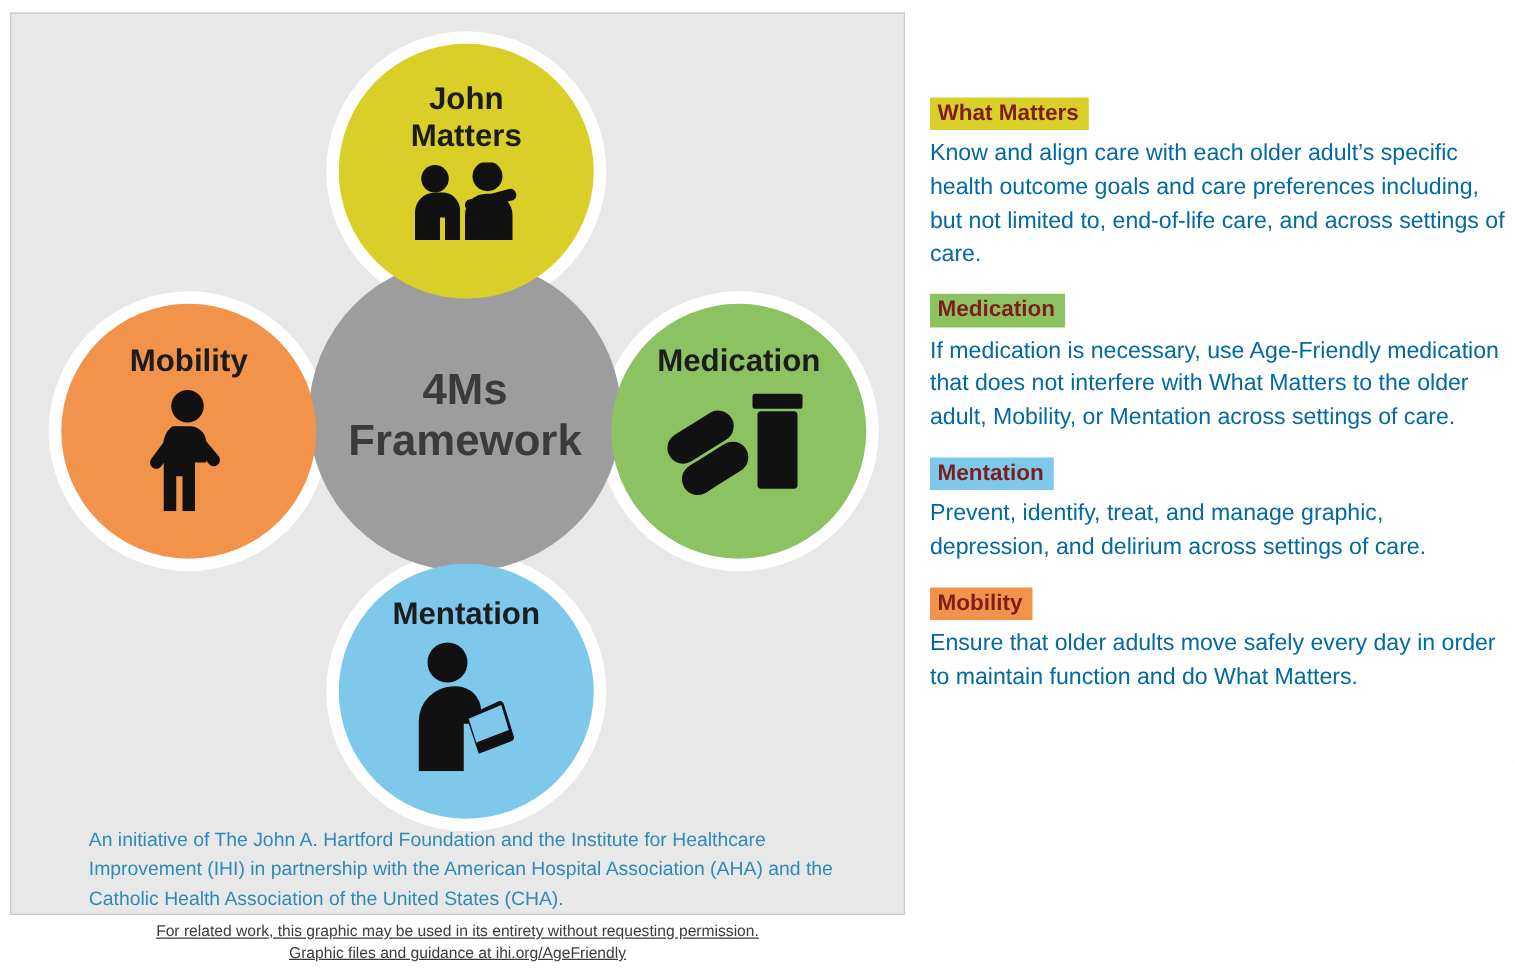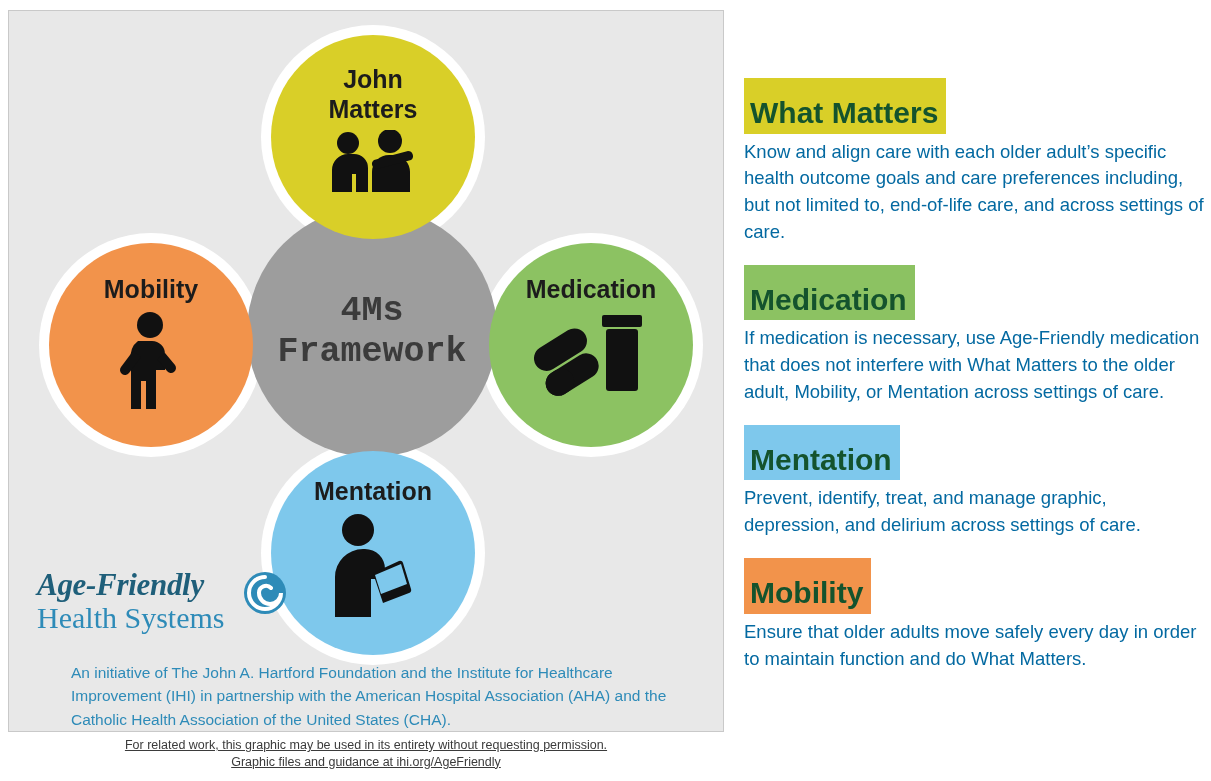--- a/index.html
+++ b/index.html
@@ -42,21 +42,20 @@
     background: #ffffff;
   }
 
   #circle-center {
     left: 238px;
     top: 196px;
     width: 250px;
     height: 250px;
     background: #9d9d9d;
     justify-content: center;
-    font-family: Liberation Mono, monospace;
   }
   #circle-center .center-label {
     color: #3b3b3b;
     font-size: 35px;
     font-weight: bold;
     line-height: 1.18;
     text-align: center;
   }
 
   
@@ -156,24 +155,24 @@
   
   #legend {
     position: absolute;
     left: 744px;
     top: 78px;
     width: 460px;
   }
   .legend-block { margin-bottom: 19px; }
   .legend-heading {
     display: inline-block;
-    font-size: 30px;
-    font-weight: bold;
-    color: #14532d;
-    padding: 18px 8px 4px 6px;
+    font-size: 18px;
+    font-weight: bold;
+    color: #7f1d1d;
+    padding: 2px 8px 4px 6px;
     line-height: 1.12;
   }
   .legend-body {
     font-size: 18.5px;
     line-height: 1.45;
     color: #0369a1;
     margin-top: 5px;
   }
 </style>
 </head>
@@ -254,30 +253,20 @@
           <circle cx="43" cy="17" r="16"></circle>
           <path d="M20 104 V64 a28 28 0 0 1 28 -28 h2 a20 20 0 0 1 20 20 v10 h-14 v38 z"></path>
 
           <path d="M58 60 l26 -12 a3 3 0 0 1 4 2 l8 26 a3 3 0 0 1 -2 4 l-26 10 z"></path>
           <path d="M60 62 l26 -11 l6 20 l-26 10 z" fill="#7ec8ec"></path>
         </g>
       </svg>
     </div>
   </div>
 
-  <div id="logo">
-    <div class="logo-line1">Age-Friendly</div>
-    <div class="logo-line2">Health Systems</div>
-    <div id="logo-swirl">
-      <svg width="44" height="44" viewBox="0 0 44 44">
-        <circle cx="22" cy="22" r="21" fill="#2e8bb8"></circle>
-        <path d="M22 6 a16 16 0 1 0 16 16 a11 11 0 0 1 -22 0 a7 7 0 0 1 12 -5" fill="none" stroke="#ffffff" stroke-width="4" stroke-linecap="round"></path>
-      </svg>
-    </div>
-  </div>
 
   <div id="initiative-text">An initiative of The John A. Hartford Foundation and the Institute for Healthcare Improvement (IHI) in partnership with the American Hospital Association (AHA) and the Catholic Health Association of the United States (CHA).</div>
 </div>
 
 <div id="footer-note">
   <div>For related work, this graphic may be used in its entirety without requesting permission.</div>
   <div>Graphic files and guidance at ihi.org/AgeFriendly</div>
 </div>
 
 <div id="legend">

